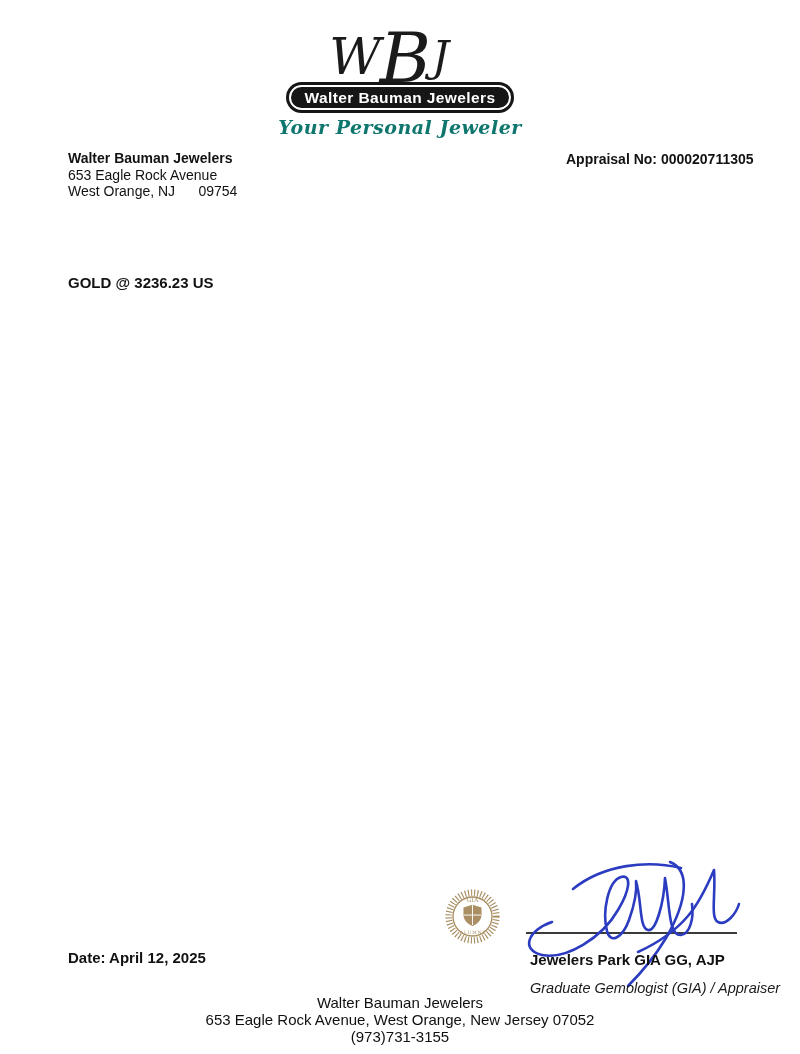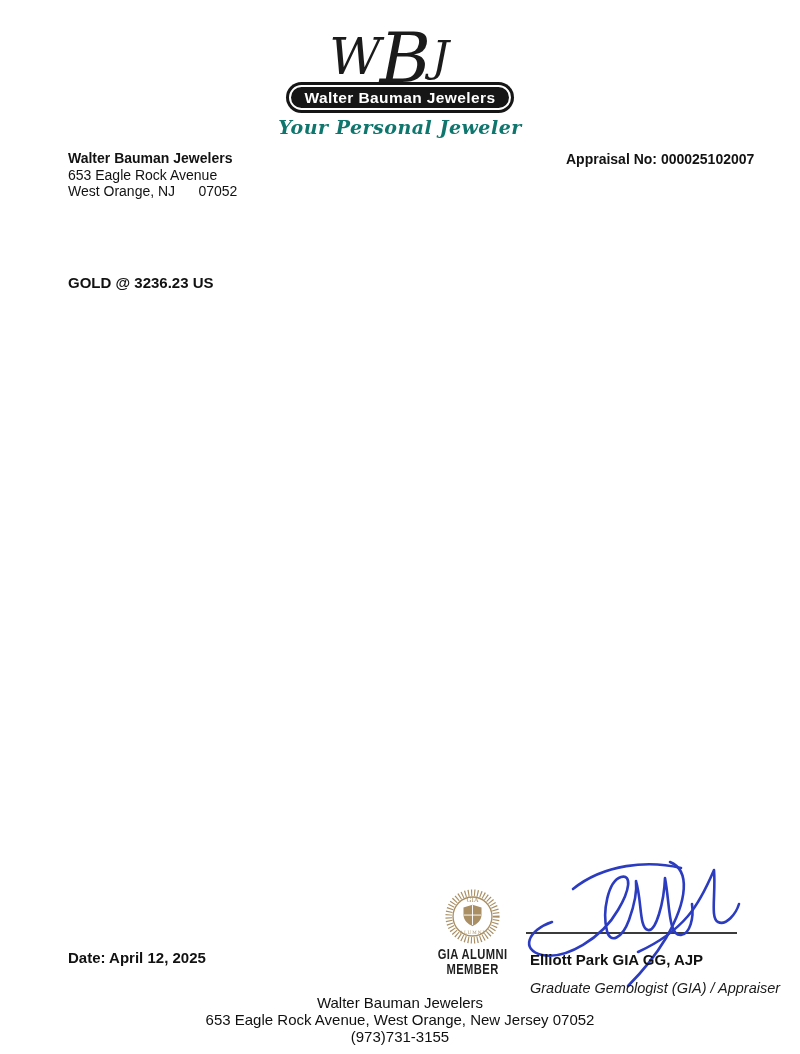--- a/index.html
+++ b/index.html
@@ -59,55 +59,51 @@
     </svg>
     <div class="badge">
       <div class="badge-inner">Walter Bauman Jewelers</div>
     </div>
     <div class="tagline">Your Personal Jeweler</div>
   </div>
 
   <div class="abs addr">
     <div class="b">Walter Bauman Jewelers</div>
     <div>653 Eagle Rock Avenue</div>
-    <div class="pre">West Orange, NJ      07052</div>
+    <div class="pre">West Orange, NJ      09754</div>
   </div>
-  <div class="abs appraisal b">Appraisal No: 000025102007</div>
+  <div class="abs appraisal b">Appraisal No: 000020711305</div>
 
   <div class="abs gold b">GOLD @ 3236.23 US</div>
 
   <div class="abs date b">Date: April 12, 2025</div>
 
   <svg class="abs seal-svg" viewBox="0 0 60 60">
     <g fill="none" stroke="#a98f63">
       <circle cx="30" cy="30" r="25" stroke-width="7" stroke-dasharray="1.2,2.1"></circle>
       <circle cx="30" cy="30" r="20.5" stroke-width="1.4"></circle>
     </g>
     <g font-family="'DejaVu Serif',serif" fill="#a98f63">
       <text x="30" y="15" font-size="6.5" text-anchor="middle">GIA</text>
       <path d="M30 17.5 l9.5 3 v7.5 c0 6.8 -5.2 10.2 -9.5 12.2 c-4.3 -2 -9.5 -5.4 -9.5 -12.2 v-7.5 z"></path>
       <text x="30" y="48.5" font-size="4.6" text-anchor="middle" letter-spacing="1">ALUMNI</text>
     </g>
     <path d="M30 18 v21 M21 28.5 h18" stroke="#ffffff" stroke-width="1"></path>
   </svg>
-  <div class="abs seal-caption">
-    <span>GIA ALUMNI</span><br>
-    <span>MEMBER</span>
-  </div>
 
   <div class="abs sig-line"></div>
   <svg class="abs sig-svg" viewBox="0 0 232 136">
     <g fill="none" stroke-width="2.6" stroke-linecap="round" stroke-linejoin="round" stroke="#2b3cc0">
       <path d="M34 66 C10 74 2 94 24 99 C48 104 84 82 100 54 C112 34 114 18 103 21 C90 25 84 56 89 75 C92 88 104 83 111 64 C116 50 119 34 118 25 C124 45 121 72 130 74 C138 76 146 46 147 22 C152 48 150 80 163 79 C172 78 176 62 174 48"></path>
       <path d="M55 33 C86 8 130 4 163 12"></path>
       <path d="M152 6 C172 14 170 44 148 82 C136 102 122 118 110 130"></path>
       <path d="M120 96 C142 86 158 74 170 60 C182 46 190 28 196 14 C198 38 192 62 200 66 C208 70 218 58 221 48"></path>
     </g>
   </svg>
-  <div class="abs appraiser-name b">Elliott Park GIA GG, AJP</div>
+  <div class="abs appraiser-name b">Jewelers Park GIA GG, AJP</div>
   <div class="abs appraiser-title">Graduate Gemologist (GIA) / Appraiser</div>
 
   <div class="abs footer">
     <div>Walter Bauman Jewelers</div>
     <div>653 Eagle Rock Avenue, West Orange, New Jersey 07052</div>
     <div>(973)731-3155</div>
   </div>
 
 </div>
 

